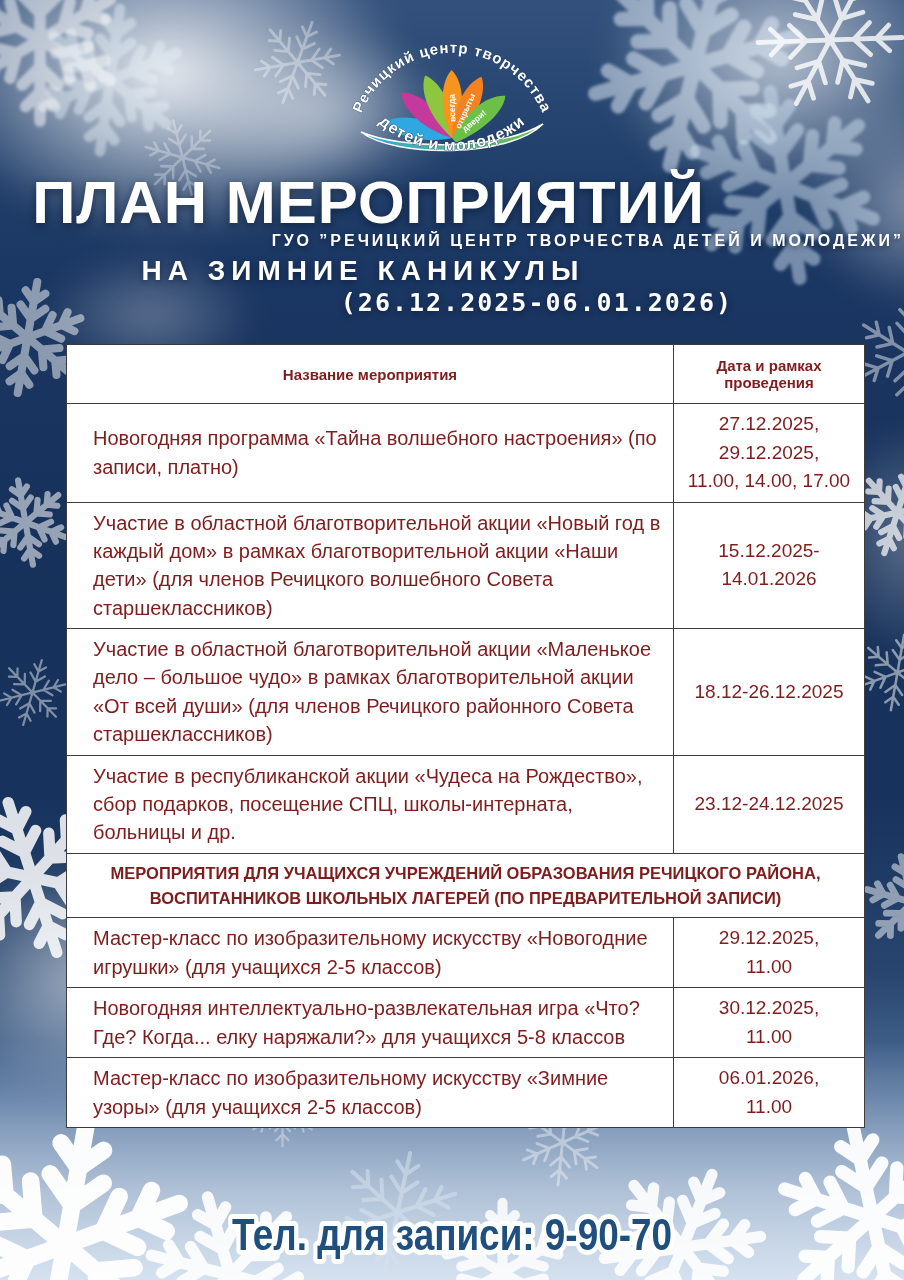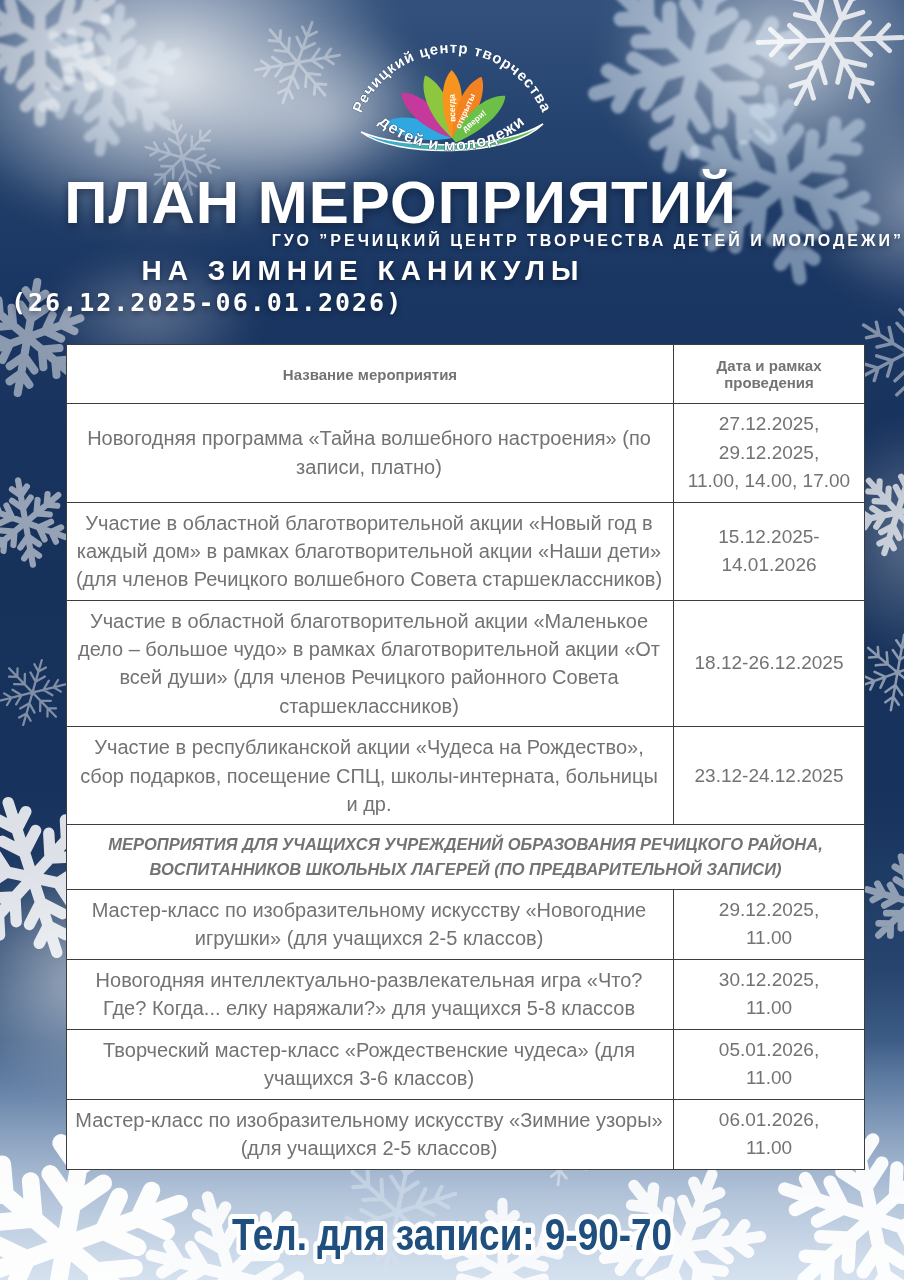--- a/index.html
+++ b/index.html
@@ -7,38 +7,38 @@
     position:relative;width:904px;height:1280px;overflow:hidden;
     background:linear-gradient(180deg,#33517c 0%,#24436e 10%,#1a3662 22%,#16315a 45%,#17335d 62%,#27456e 76%,#51719b 86%,#8ba3c1 93%,#aebfd6 100%);
     font-family:"Liberation Sans",sans-serif;
   }
   .cloud{position:absolute;border-radius:50%;filter:blur(14px);z-index:1;pointer-events:none;}
   .sf{position:absolute;z-index:1;color:#fff;pointer-events:none;}
   .soft{filter:blur(1.5px);}
   .snowband{position:absolute;left:0;right:0;top:1040px;height:240px;z-index:1;
     background:linear-gradient(180deg,rgba(160,180,205,0) 0%,rgba(175,192,214,.55) 45%,rgba(216,228,241,.92) 100%);}
   .logo{position:absolute;left:50%;top:44px;transform:translateX(-50%);z-index:2;}
-  .title{position:absolute;left:0;width:737px;top:168px;text-align:right;color:#fff;
+  .title{position:absolute;left:0;width:737px;top:168px;text-align:center;color:#fff;
     font-size:60px;font-weight:bold;letter-spacing:1px;z-index:2;
     text-shadow:0 3px 9px rgba(5,15,35,.55);}
   .subtitle{position:absolute;left:0;width:904px;top:232px;text-align:right;color:#fff;
     font-size:16px;font-weight:bold;letter-spacing:3px;z-index:2;text-shadow:0 2px 5px rgba(5,15,35,.5);}
   .subtitle2{position:absolute;left:0;width:726px;top:255px;text-align:center;color:#fff;
     font-size:28px;font-weight:bold;letter-spacing:6px;z-index:2;text-shadow:0 2px 6px rgba(5,15,35,.5);}
-  .daterange{position:absolute;left:0;width:733px;top:288px;text-align:left;color:#fff;
+  .daterange{position:absolute;left:0;width:733px;top:288px;text-align:right;color:#fff;
     font-family:"DejaVu Sans Mono",monospace;font-size:25px;font-weight:bold;letter-spacing:2px;z-index:2;
-    text-shadow:0 2px 6px rgba(5,15,35,.5);margin-left:11px;}
+    text-shadow:0 2px 6px rgba(5,15,35,.5);}
   table.events{position:absolute;left:66px;top:344px;width:772px;z-index:2;
     border-collapse:collapse;background:#fff;table-layout:fixed;}
-  table.events th,table.events td{border:1px solid #3d3d3d;color:#737373;vertical-align:middle;}
+  table.events th,table.events td{border:1px solid #3d3d3d;color:#7f1d1d;vertical-align:middle;}
   table.events th{font-size:15px;font-weight:bold;text-align:center;padding:12px 6px;}
-  td.name{font-size:20px;line-height:1.42;padding:6px 8px 6px 6px;text-align:center;}
+  td.name{font-size:20px;line-height:1.42;padding:6px 8px 6px 26px;text-align:left;}
   td.date{font-size:19px;line-height:1.5;padding:6px 2px;text-align:center;white-space:pre-line;}
   td.section{font-size:16.5px;font-weight:bold;text-align:center;line-height:1.5;
-    padding:7px 10px;white-space:pre-line;border-top:2px solid #3d3d3d;border-bottom:2px solid #3d3d3d;font-style:italic;}
+    padding:7px 10px;white-space:pre-line;border-top:2px solid #3d3d3d;border-bottom:2px solid #3d3d3d;}
   .footer{position:absolute;left:52px;top:1192px;z-index:4;}
 </style>
 </head>
 <body>
 
 <div class="poster">
 
   <svg width="0" height="0" style="position:absolute">
     <defs>
       <path id="arm" d="M0,3 L0,-45 M0,-15 L-10,-25 M0,-15 L10,-25 M0,-29 L-8,-37 M0,-29 L8,-37"></path>
@@ -213,25 +213,20 @@
           <td class="name">Мастер-класс по изобразительному искусству «Новогодние игрушки» (для учащихся 2-5 классов)</td>
           <td class="date">29.12.2025,
 11.00</td>
         </tr>
         <tr>
           <td class="name">Новогодняя интеллектуально-развлекательная игра «Что? Где? Когда... елку наряжали?» для учащихся 5-8 классов</td>
           <td class="date">30.12.2025,
 11.00</td>
         </tr>
         <tr>
-          <td class="name">Творческий мастер-класс «Рождественские чудеса» (для учащихся 3-6 классов)</td>
-          <td class="date">05.01.2026,
-11.00</td>
-        </tr>
-        <tr>
           <td class="name">Мастер-класс по изобразительному искусству «Зимние узоры» (для учащихся 2-5 классов)</td>
           <td class="date">06.01.2026,
 11.00</td>
         </tr>
       </tbody>
   </table>
 
   <svg class="footer" width="800" height="84" viewBox="0 0 800 84">
     <text x="400" y="58" text-anchor="middle" font-family="Liberation Sans, sans-serif" font-size="44" font-weight="bold" stroke="#ffffff" stroke-width="10" stroke-linejoin="round" paint-order="stroke" textLength="440" lengthAdjust="spacingAndGlyphs" fill="#1e4f7e">Тел. для записи: 9-90-70</text>
   </svg>

